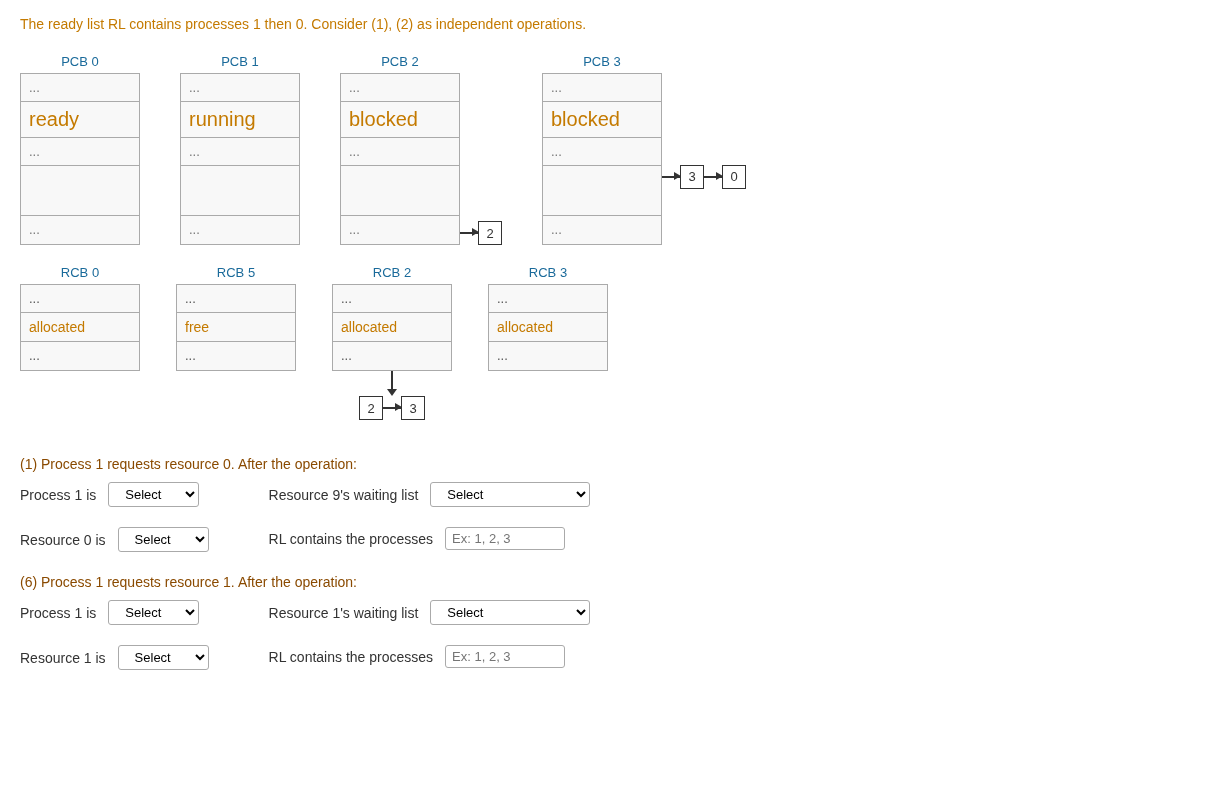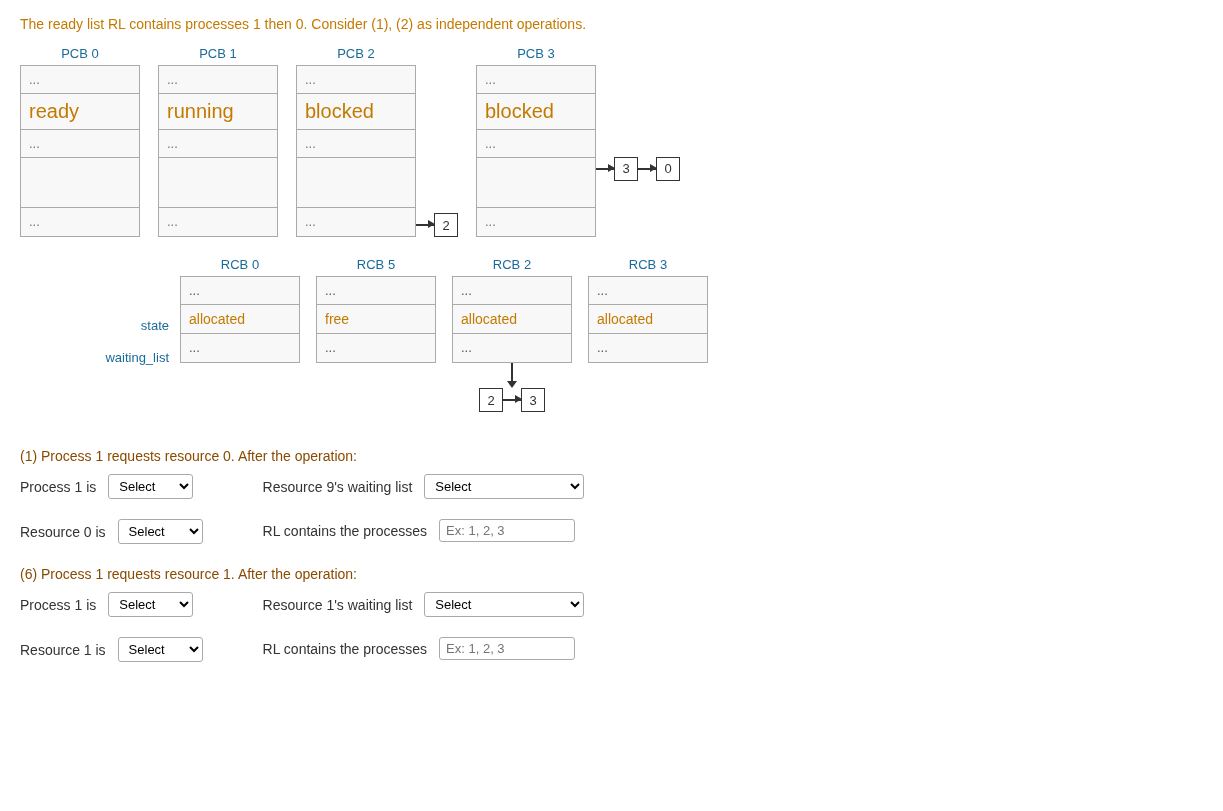--- a/index.html
+++ b/index.html
@@ -89,33 +89,33 @@
       gap: 8px;
     }
     .q-label {
       color: #333;
       font-size: 14px;
       margin-right: 4px;
     }
     .q-select {
       border: 1px solid #aaa;
       border-radius: 3px;
-      padding: 3px 20px 3px 6px;
+      padding: 3px 20px 3px 12px;
       font-size: 13px;
       background: #fff;
       appearance: auto;
       cursor: pointer;
     }
     .q-input {
       border: 1px solid #aaa;
       border-radius: 3px;
       padding: 3px 6px;
       font-size: 13px;
       color: #aaa;
-      width: 136px;
+      width: 120px;
     }
     .label-cell-space {
       min-height: 28px;
       display: flex;
       align-items: center;
       justify-content: flex-end;
       padding-right: 10px;
       font-size: 13px;
       color: #1a6a9a;
       border: 1px solid transparent;
@@ -128,21 +128,21 @@
     }
   </style>
 </head>
 <body>
 
 <p class="intro-text">The ready list RL contains processes 1 then 0. Consider (1), (2) as independent operations.</p>
 
 <div style="display:flex; align-items:flex-start; margin-bottom: 0;">
 
 
-  <div style="display:flex; align-items:flex-start; gap:18px;">
+  <div style="display:flex; align-items:flex-start; gap:40px;margin-top:8px;">
 
     <div class="pcb-unit">
       <div class="pcb-title">PCB 0</div>
       <div class="pcb-box">
         <div class="pcb-cell ellipsis">...</div>
         <div class="pcb-cell state-val">ready</div>
         <div class="pcb-cell ellipsis">...</div>
         <div class="pcb-cell" style="min-height:50px;"></div>
         <div class="pcb-cell ellipsis">...</div>
       </div>
@@ -201,28 +201,22 @@
         </div>
         <div class="box-num">0</div>
       </div>
     </div>
 
   </div>
 </div>
 
 <div style="display:flex; align-items:flex-start; margin-top:20px;">
 
-  <div style="width:160px; flex-shrink:0; display:flex; flex-direction:column;">
-    <div style="height:22px;"></div>
-    <div style="min-height:30px;"></div>
-    <div class="label-cell-space" style="min-height:32px; color:#1a6a9a;">state</div>
-    <div class="label-cell-space" style="min-height:32px; color:#1a6a9a;">waiting_list</div>
-  </div>
-
-  <div style="display:flex; align-items:flex-start; gap:16px;">
+
+  <div style="display:flex; align-items:flex-start; gap:36px;">
 
     <div class="pcb-unit">
       <div class="pcb-title">RCB 0</div>
       <div class="rcb-box">
         <div class="rcb-cell ellipsis">...</div>
         <div class="rcb-cell state-val">allocated</div>
         <div class="rcb-cell ellipsis">...</div>
       </div>
     </div>
 

